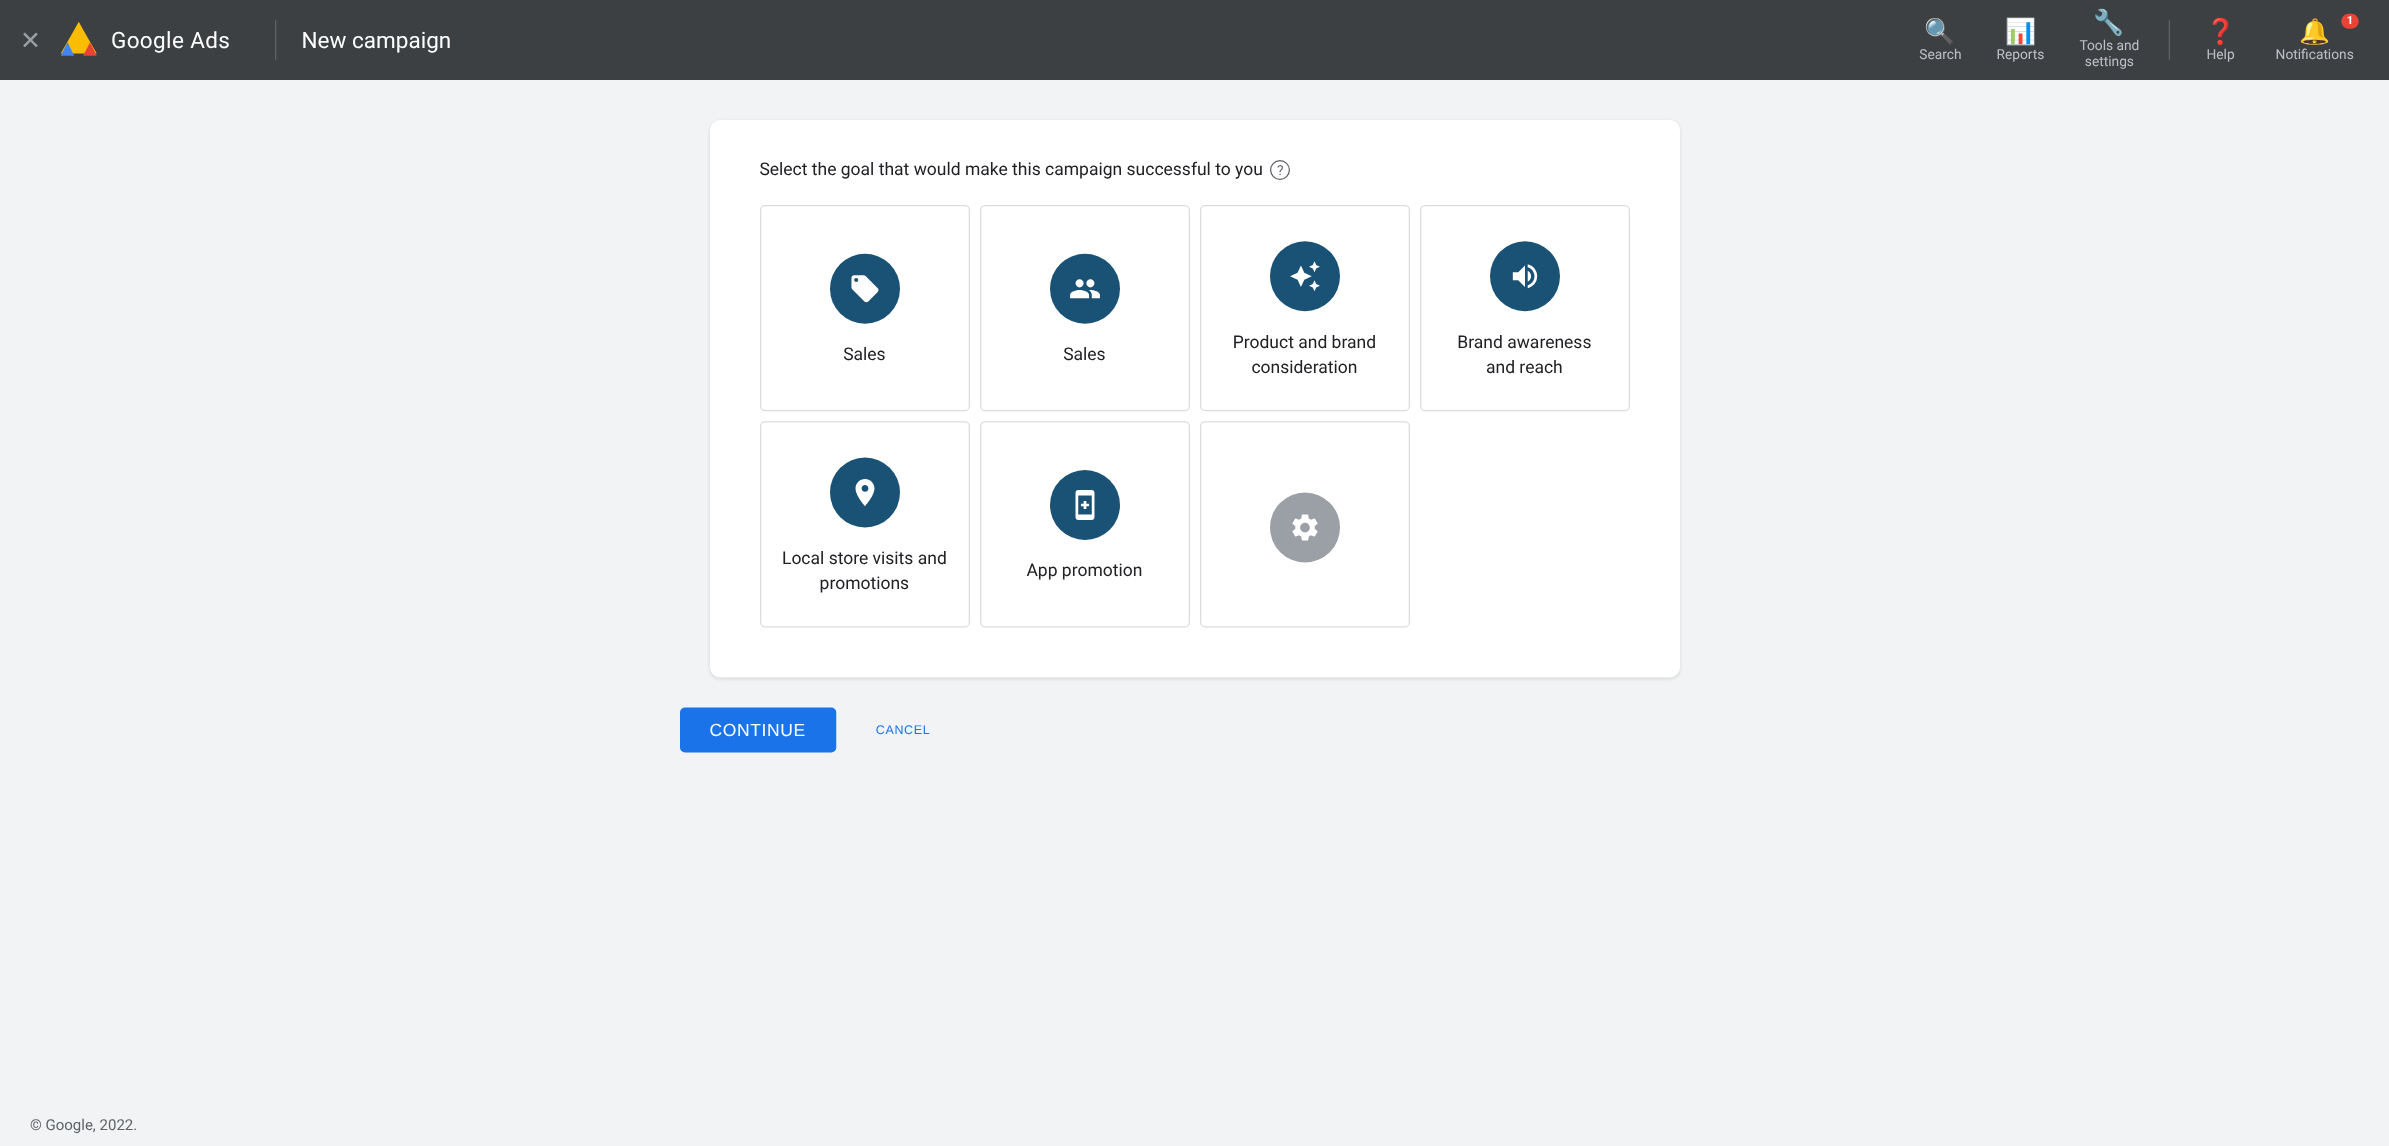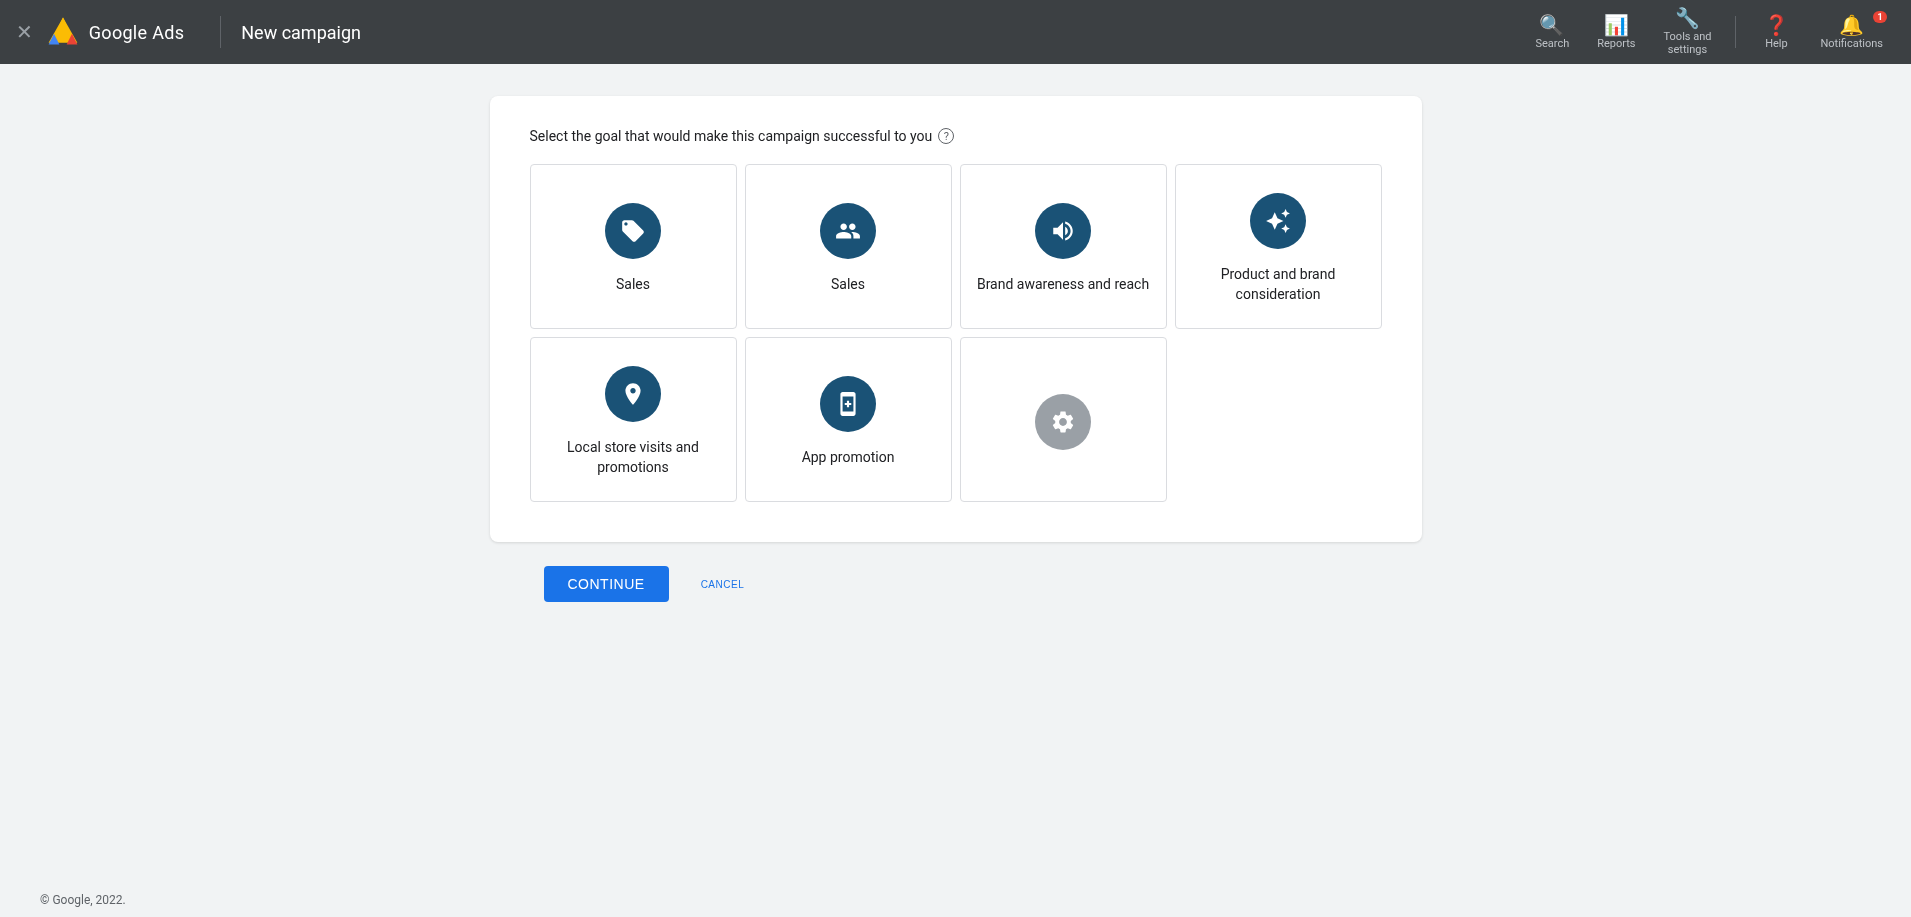--- a/index.html
+++ b/index.html
@@ -113,21 +113,21 @@
       flex-direction: column;
       align-items: center;
       min-height: 917px;
     }
 
     
     .campaign-card {
       background: #fff;
       border-radius: 8px;
       padding: 32px 40px 40px;
-      width: 932px;
+      width: 776px;
       max-width: 95vw;
       margin-top: 16px;
       box-shadow: 0 1px 3px rgba(0,0,0,0.12);
     }
 
     .card-instruction {
       display: flex;
       align-items: center;
       gap: 6px;
       margin-bottom: 20px;
@@ -217,21 +217,21 @@
       font-weight: 500;
       border-radius: 4px;
       cursor: pointer;
       letter-spacing: 0.5px;
     }
 
     
     .footer {
       position: fixed;
       bottom: 0;
-      left: 16px;
+      left: 0;
       right: 0;
       padding: 10px 24px;
       font-size: 12px;
       color: #5f6368;
       background: #f1f3f4;
     }
   </style>
 </head>
 <body>
 
@@ -313,33 +313,33 @@
             <path d="M16 11c1.66 0 2.99-1.34 2.99-3S17.66 5 16 5c-1.66 0-3 1.34-3 3s1.34 3 3 3zm-8 0c1.66 0 2.99-1.34 2.99-3S9.66 5 8 5C6.34 5 5 6.34 5 8s1.34 3 3 3zm0 2c-2.33 0-7 1.17-7 3.5V19h14v-2.5c0-2.33-4.67-3.5-7-3.5zm8 0c-.29 0-.62.02-.97.05 1.16.84 1.97 1.97 1.97 3.45V19h6v-2.5c0-2.33-4.67-3.5-7-3.5z"></path>
           </svg>
         </div>
         <span class="goal-label">Sales</span>
       </div>
 
 
       <div class="goal-item">
         <div class="goal-icon-circle">
           <svg width="26" height="26" viewBox="0 0 24 24" fill="white">
+            <path d="M19 9l1.25-2.75L23 5l-2.75-1.25L19 1l-1.25 2.75L15 5l2.75 1.25L19 9zm-7.5.5L9 4 6.5 9.5 1 12l5.5 2.5L9 20l2.5-5.5L17 12l-5.5-2.5zM19 15l-1.25 2.75L15 19l2.75 1.25L19 23l1.25-2.75L23 19l-2.75-1.25L19 15z"></path>
+          </svg>
+        </div>
+        <span class="goal-label">Product and brand consideration</span>
+      </div>
+
+      <div class="goal-item">
+        <div class="goal-icon-circle">
+          <svg width="26" height="26" viewBox="0 0 24 24" fill="white">
             <path d="M3 9v6h4l5 5V4L7 9H3zm13.5 3c0-1.77-1.02-3.29-2.5-4.03v8.05c1.48-.73 2.5-2.25 2.5-4.02zM14 3.23v2.06c2.89.86 5 3.54 5 6.71s-2.11 5.85-5 6.71v2.06c4.01-.91 7-4.49 7-8.77s-2.99-7.86-7-8.77z"></path>
           </svg>
         </div>
         <span class="goal-label">Brand awareness and reach</span>
-      </div>
-
-      <div class="goal-item">
-        <div class="goal-icon-circle">
-          <svg width="26" height="26" viewBox="0 0 24 24" fill="white">
-            <path d="M19 9l1.25-2.75L23 5l-2.75-1.25L19 1l-1.25 2.75L15 5l2.75 1.25L19 9zm-7.5.5L9 4 6.5 9.5 1 12l5.5 2.5L9 20l2.5-5.5L17 12l-5.5-2.5zM19 15l-1.25 2.75L15 19l2.75 1.25L19 23l1.25-2.75L23 19l-2.75-1.25L19 15z"></path>
-          </svg>
-        </div>
-        <span class="goal-label">Product and brand consideration</span>
       </div>
 
       <div class="goal-item">
         <div class="goal-icon-circle">
           <svg width="26" height="26" viewBox="0 0 24 24" fill="white">
             <path d="M12 2C8.13 2 5 5.13 5 9c0 5.25 7 13 7 13s7-7.75 7-13c0-3.87-3.13-7-7-7zm0 9.5c-1.38 0-2.5-1.12-2.5-2.5s1.12-2.5 2.5-2.5 2.5 1.12 2.5 2.5-1.12 2.5-2.5 2.5z"></path>
           </svg>
         </div>
         <span class="goal-label">Local store visits and promotions</span>
       </div>

